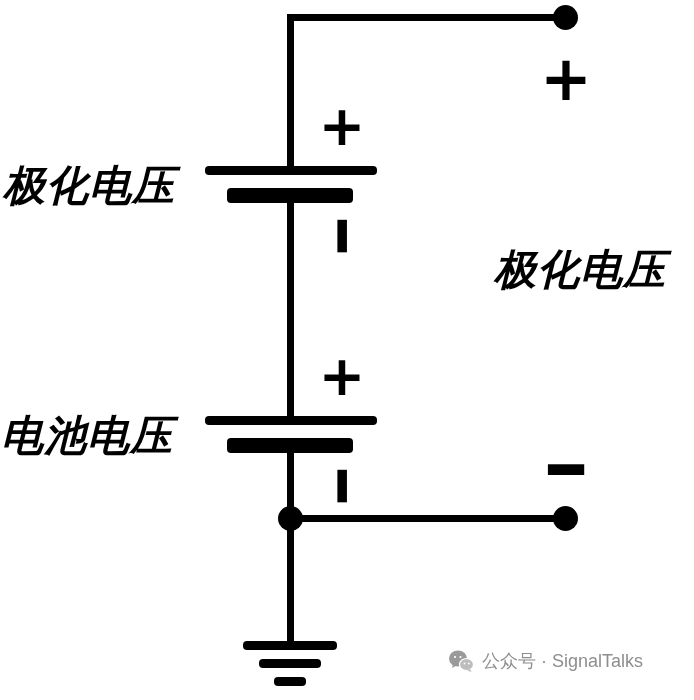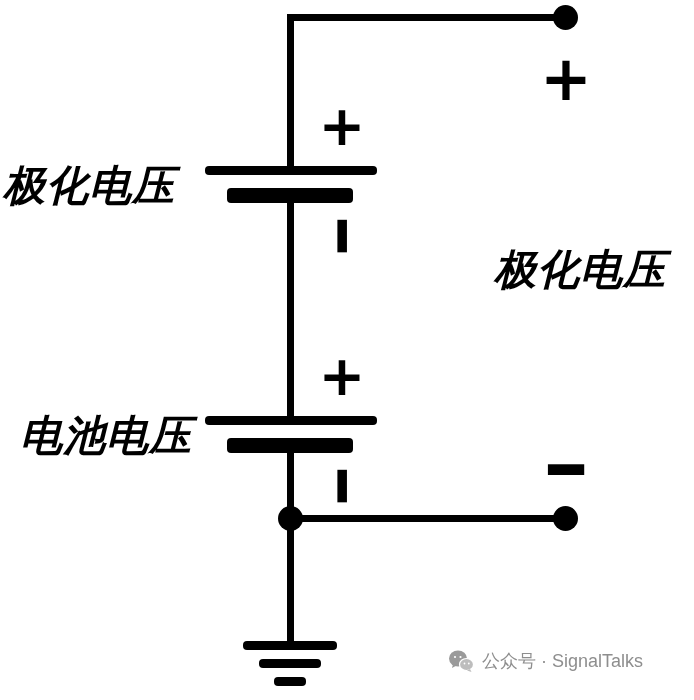--- a/index.html
+++ b/index.html
@@ -85,21 +85,21 @@
   <div class="cn-label" style="left:3px; top:158px;">极化电压</div>
 
   <div class="sign" style="left:312px; top:348px; width:60px; font-size:56px;">
     <span>+</span>
   </div>
   <div class="plate" style="left:205px; top:416px; width:172px; height:9px;"></div>
   <div class="plate" style="left:227px; top:438px; width:126px; height:15px;"></div>
   <div class="sign sign-vertical" style="left:317px; top:460px; width:56px; font-size:52px;">
     <span>−</span>
   </div>
-  <div class="cn-label" style="left:20px; top:408px;">电池电压</div>
+  <div class="cn-label" style="left:1px; top:408px;">电池电压</div>
 
   <div class="cn-label" style="left:494px; top:242px;">极化电压</div>
 
   <div class="plate" style="left:243px; top:641px; width:94px; height:9px;"></div>
   <div class="plate" style="left:259px; top:659px; width:62px; height:9px;"></div>
   <div class="plate" style="left:274px; top:677px; width:32px; height:9px;"></div>
 
   <div class="footer">
     <svg class="wechat-icon" viewBox="0 0 26 24">
       <ellipse cx="10" cy="9.5" rx="9" ry="8" fill="#9a9a9a"></ellipse>

